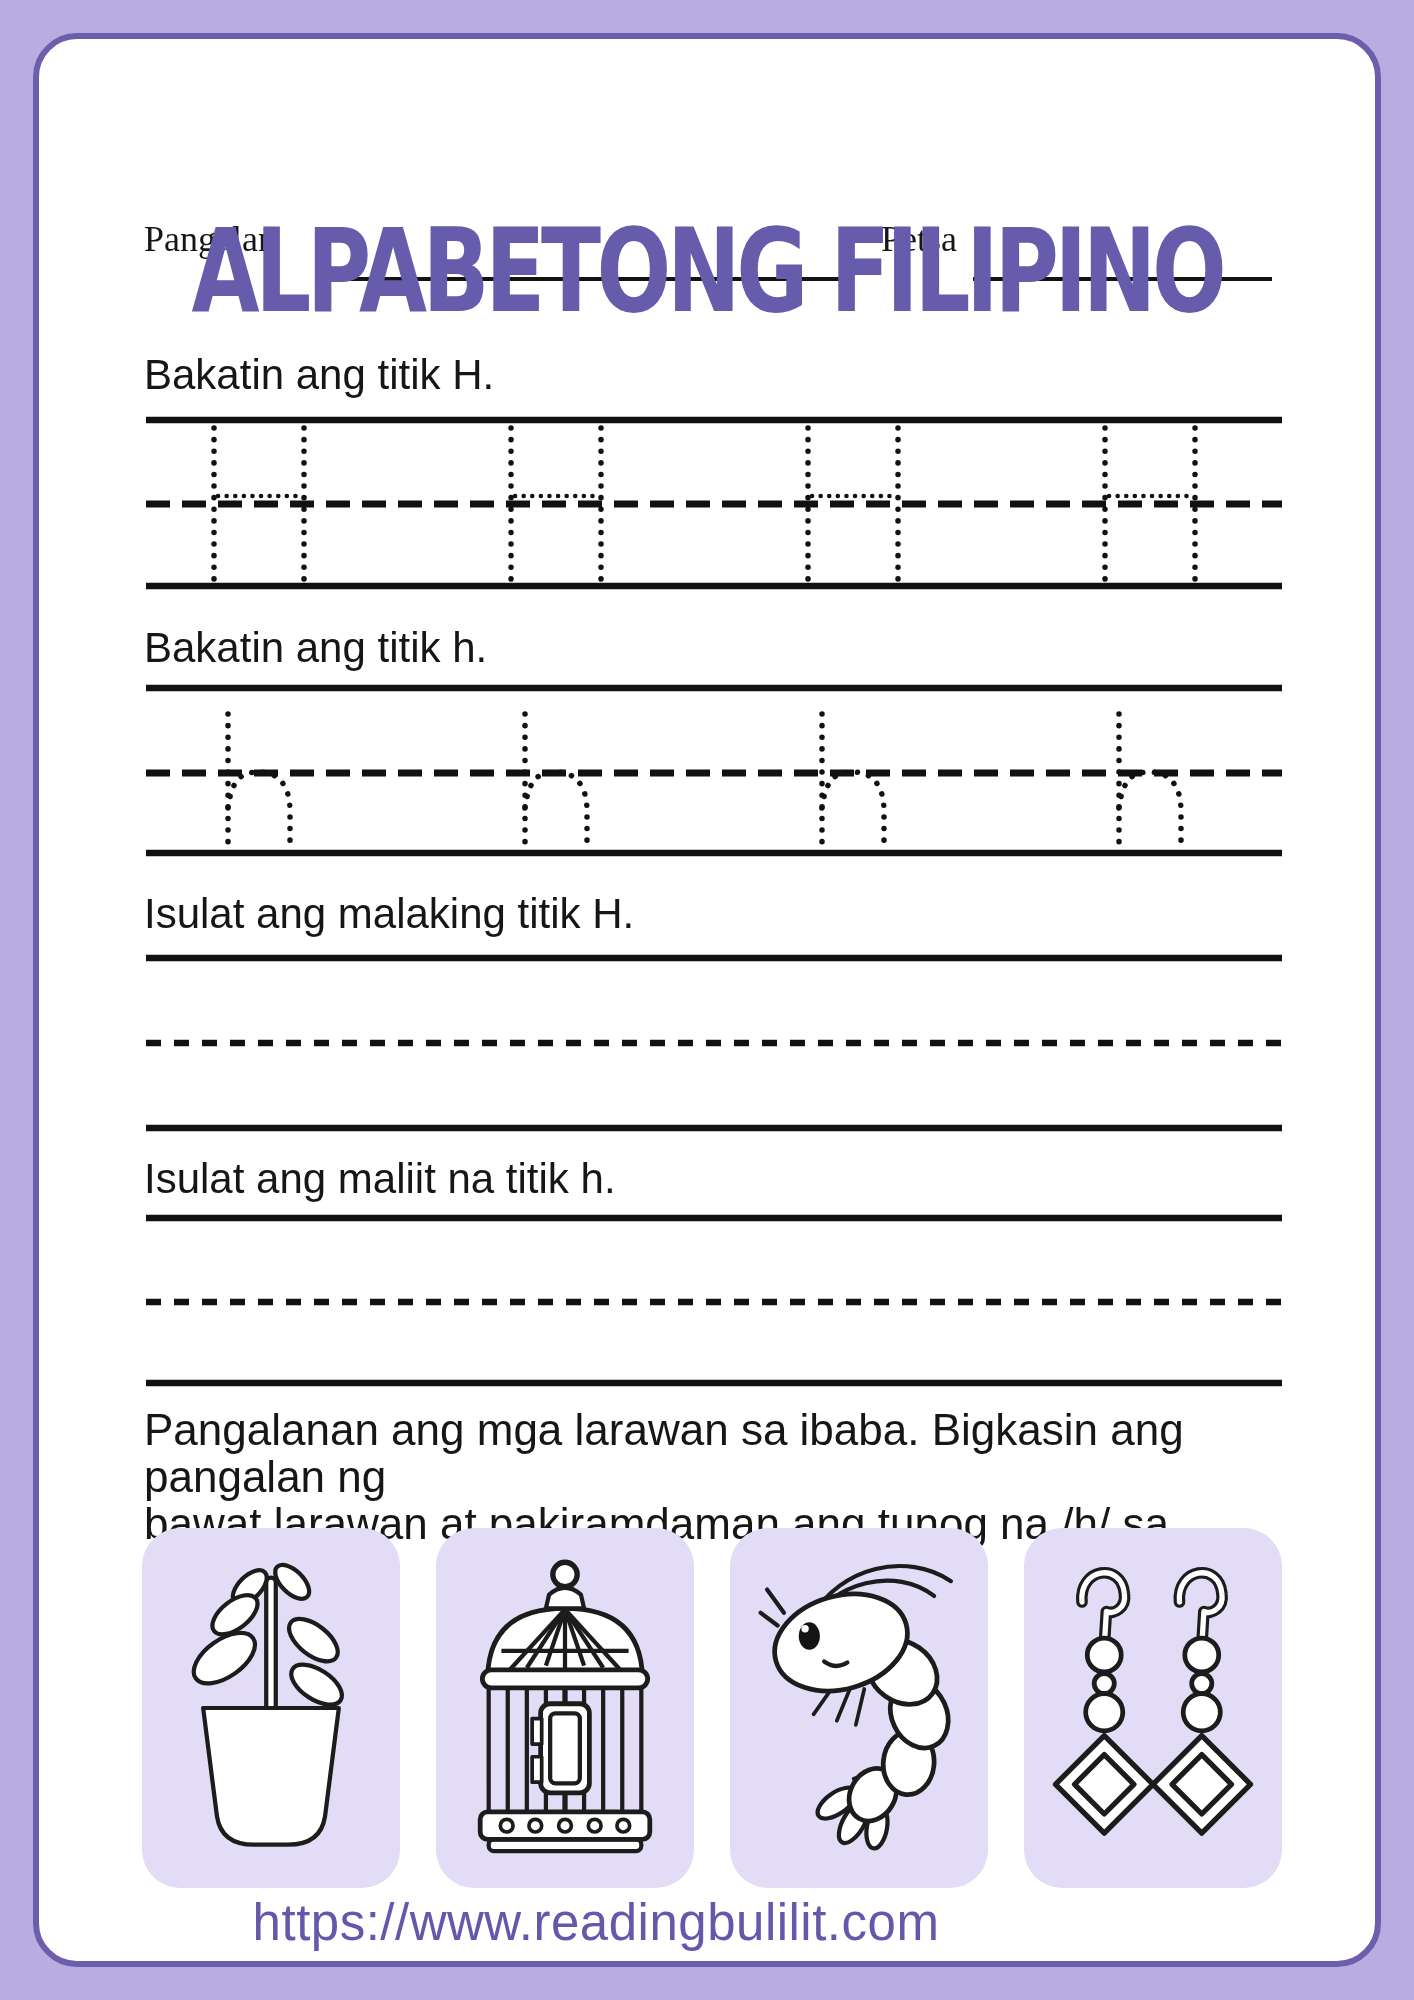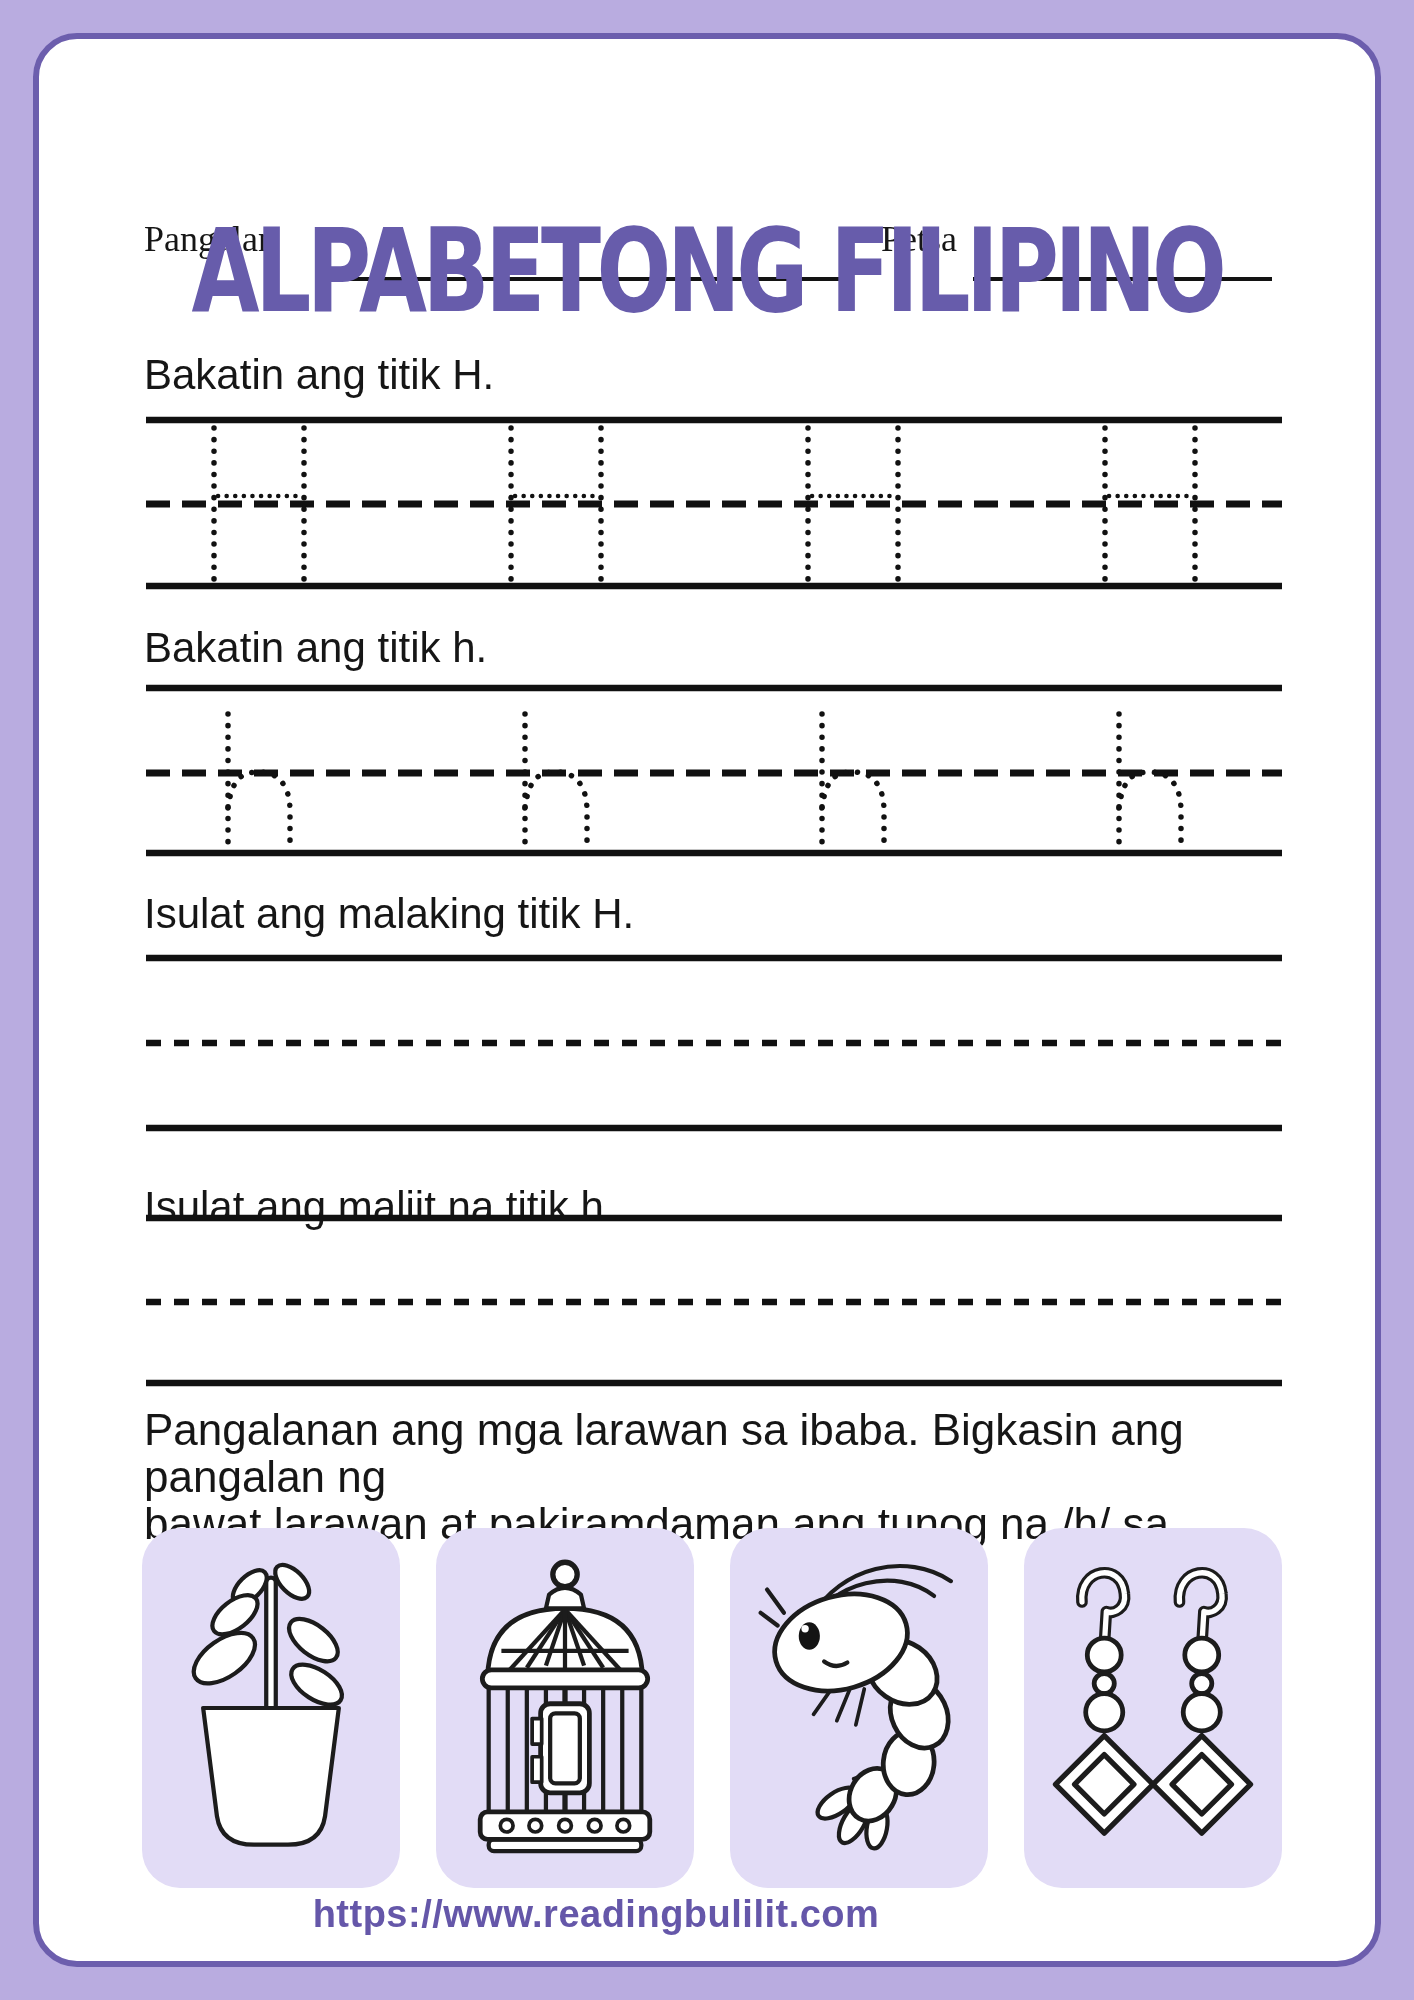--- a/index.html
+++ b/index.html
@@ -23,21 +23,21 @@
          transform:scale(0.88,1.16);transform-origin:50% 0;}
   .sec-label{font-size:42px;color:var(--ink);line-height:1.1;}
   .lines-svg{position:absolute;left:144px;width:1140px;display:block;}
   .instruction{position:absolute;left:144px;top:1406px;width:1160px;font-size:44px;
                line-height:47px;color:var(--ink);}
   .cards{position:absolute;left:142px;top:1528px;width:1140px;height:360px;display:flex;gap:36px;}
   .pic-card{flex:1;background:var(--pic-bg);border-radius:38px;display:flex;
             align-items:center;justify-content:center;overflow:hidden;}
   .pic-card svg{display:block;}
   .footer{position:absolute;left:0;top:1893px;width:1192px;text-align:center;
-          font-size:38px;font-weight:bold;color:var(--accent);letter-spacing:0.5px;}
+          font-size:51px;font-weight:normal;color:var(--accent);letter-spacing:0.5px;}
   
   .ln-solid{stroke:#111;stroke-width:6.5;}
   .ln-trace-mid{stroke:#111;stroke-width:7;stroke-dasharray:24 12;}
   .ln-write-mid{stroke:#111;stroke-width:6.5;stroke-dasharray:15 13;}
   .ln-dot{stroke:#111;stroke-width:5.5;stroke-linecap:round;stroke-dasharray:0.1 11.5;fill:none;}
   .ln-dot-fine{stroke:#111;stroke-width:4.5;stroke-linecap:round;stroke-dasharray:0.1 8.5;fill:none;}
 </style>
 </head>
 <body>
 
@@ -47,21 +47,21 @@
   <span class="abs hdr-label" style="left:144px;top:221px;">Pangalan</span>
   <div class="abs hdr-line" style="left:338px;top:277px;width:515px;"></div>
   <span class="abs hdr-label" style="left:881px;top:221px;">Petsa</span>
   <div class="abs hdr-line" style="left:973px;top:277px;width:299px;"></div>
 
   <h1 class="title">ALPABETONG FILIPINO</h1>
 
   <div class="abs sec-label" style="left:144px;top:352px;">Bakatin ang titik H.</div>
   <div class="abs sec-label" style="left:144px;top:625px;">Bakatin ang titik h.</div>
   <div class="abs sec-label" style="left:144px;top:891px;">Isulat ang malaking titik H.</div>
-  <div class="abs sec-label" style="left:144px;top:1156px;margin-top:28px;">Isulat ang maliit na titik h.</div>
+  <div class="abs sec-label" style="left:144px;top:1156px;">Isulat ang maliit na titik h.</div>
 
   <svg class="lines-svg" id="sec0" style="top:412px;height:182px;" viewBox="0 0 1140 182">
       <line x1="2" y1="8" x2="1138" y2="8" class="ln-solid"></line>
       <line x1="2" y1="92" x2="1138" y2="92" class="ln-trace-mid"></line>
       <line x1="2" y1="174" x2="1138" y2="174" class="ln-solid"></line>
       <g>
         <line x1="70" y1="16" x2="70" y2="169" class="ln-dot"></line>
         <line x1="160" y1="16" x2="160" y2="169" class="ln-dot"></line>
         <line x1="74" y1="84" x2="156" y2="84" class="ln-dot-fine"></line>
       </g>

